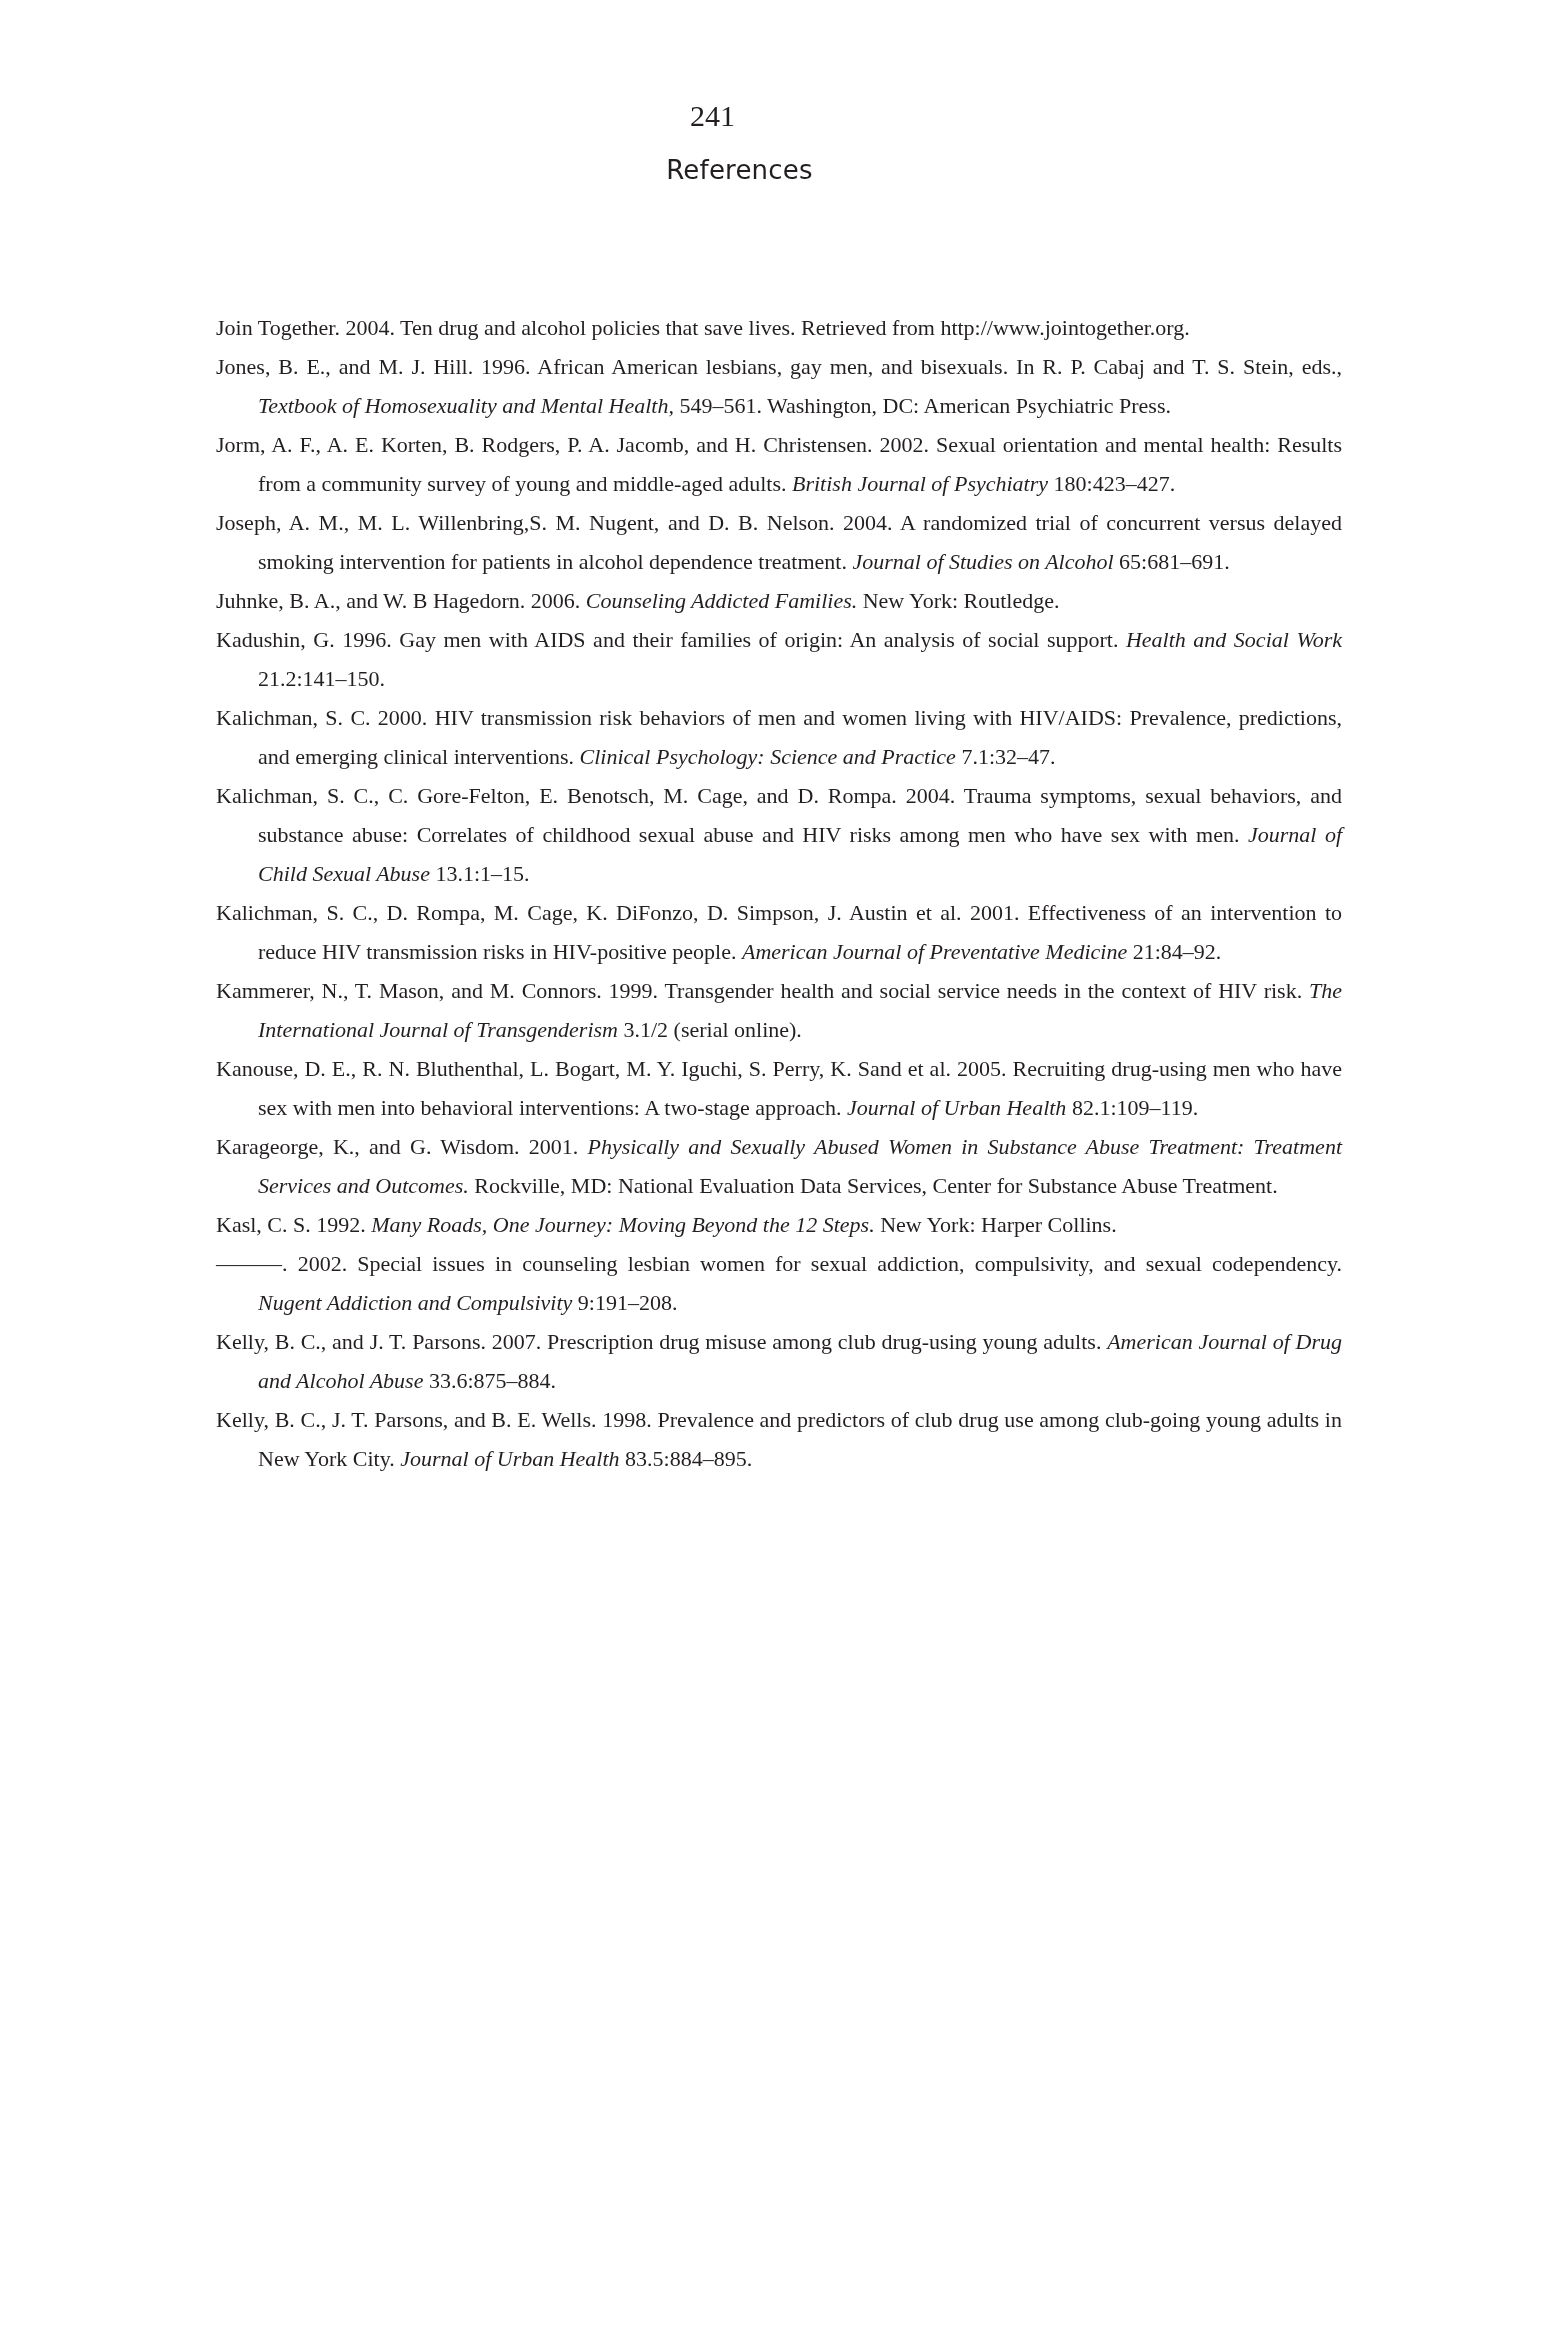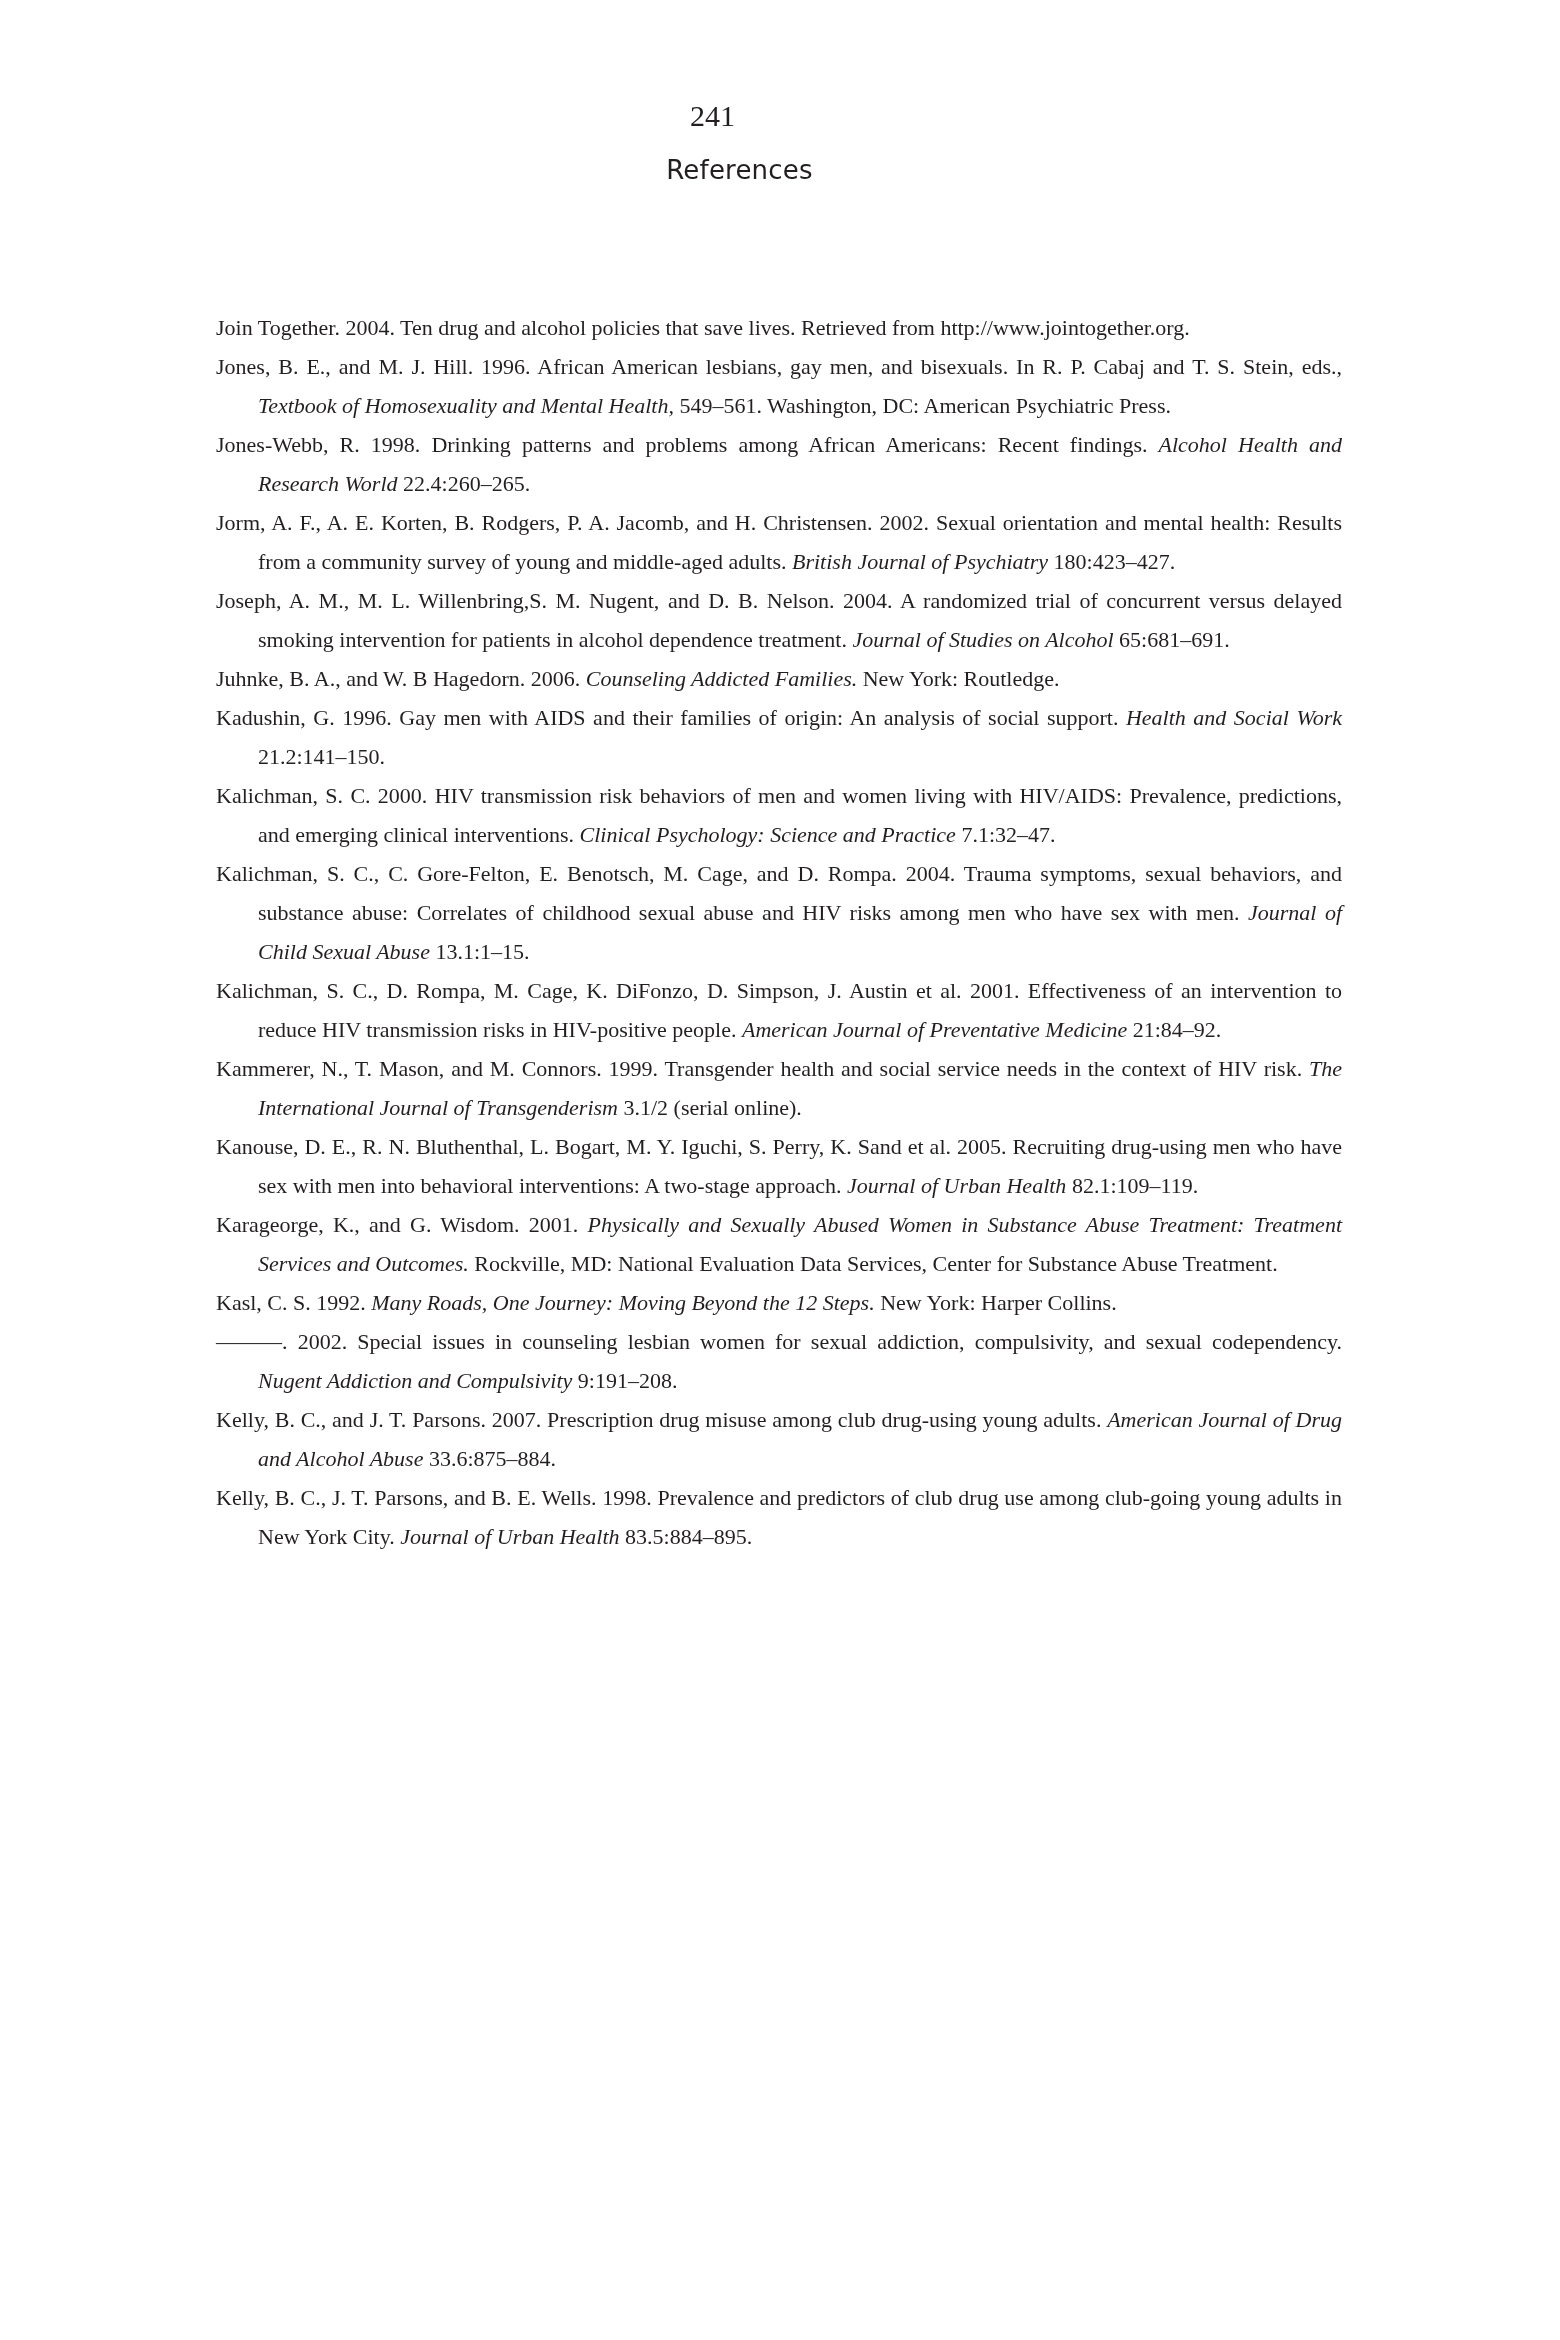--- a/index.html
+++ b/index.html
@@ -23,21 +23,20 @@
 </style>
 </head>
 <body>
 
 <div class="page-number">241</div>
 <div class="running-head">References</div>
 
 <div class="refs">
   <p class="ref"><span>Join Together. 2004. Ten drug and alcohol policies that save lives. Retrieved from http://www.jointogether.org.</span><i></i><span></span></p>
   <p class="ref"><span>Jones, B. E., and M. J. Hill. 1996. African American lesbians, gay men, and bisexuals. In R. P. Cabaj and T. S. Stein, eds., </span><i>Textbook of Homosexuality and Mental Health,</i><span> 549–561. Washington, DC: American Psychiatric Press.</span></p>
-  <p class="ref"><span>Jones-Webb, R. 1998. Drinking patterns and problems among African Americans: Recent findings. </span><i>Alcohol Health and Research World</i><span> 22.4:260–265.</span></p>
   <p class="ref"><span>Jorm, A. F., A. E. Korten, B. Rodgers, P. A. Jacomb, and H. Christensen. 2002. Sexual orientation and mental health: Results from a community survey of young and middle-aged adults. </span><i>British Journal of Psychiatry</i><span> 180:423–427.</span></p>
   <p class="ref"><span>Joseph, A. M., M. L. Willenbring,S. M. Nugent, and D. B. Nelson. 2004. A randomized trial of concurrent versus delayed smoking intervention for patients in alcohol dependence treatment. </span><i>Journal of Studies on Alcohol</i><span> 65:681–691.</span></p>
   <p class="ref"><span>Juhnke, B. A., and W. B Hagedorn. 2006. </span><i>Counseling Addicted Families.</i><span> New York: Routledge.</span></p>
   <p class="ref"><span>Kadushin, G. 1996. Gay men with AIDS and their families of origin: An analysis of social support. </span><i>Health and Social Work</i><span> 21.2:141–150.</span></p>
   <p class="ref"><span>Kalichman, S. C. 2000. HIV transmission risk behaviors of men and women living with HIV/AIDS: Prevalence, predictions, and emerging clinical interventions. </span><i>Clinical Psychology: Science and Practice</i><span> 7.1:32–47.</span></p>
   <p class="ref"><span>Kalichman, S. C., C. Gore-Felton, E. Benotsch, M. Cage, and D. Rompa. 2004. Trauma symptoms, sexual behaviors, and substance abuse: Correlates of childhood sexual abuse and HIV risks among men who have sex with men. </span><i>Journal of Child Sexual Abuse</i><span> 13.1:1–15.</span></p>
   <p class="ref"><span>Kalichman, S. C., D. Rompa, M. Cage, K. DiFonzo, D. Simpson, J. Austin et al. 2001. Effectiveness of an intervention to reduce HIV transmission risks in HIV-positive people. </span><i>American Journal of Preventative Medicine</i><span> 21:84–92.</span></p>
   <p class="ref"><span>Kammerer, N., T. Mason, and M. Connors. 1999. Transgender health and social service needs in the context of HIV risk. </span><i>The International Journal of Transgenderism</i><span> 3.1/2 (serial online).</span></p>
   <p class="ref"><span>Kanouse, D. E., R. N. Bluthenthal, L. Bogart, M. Y. Iguchi, S. Perry, K. Sand et al. 2005. Recruiting drug-using men who have sex with men into behavioral interventions: A two-stage approach. </span><i>Journal of Urban Health</i><span> 82.1:109–119.</span></p>
   <p class="ref"><span>Karageorge, K., and G. Wisdom. 2001. </span><i>Physically and Sexually Abused Women in Substance Abuse Treatment: Treatment Services and Outcomes.</i><span> Rockville, MD: National Evaluation Data Services, Center for Substance Abuse Treatment.</span></p>

